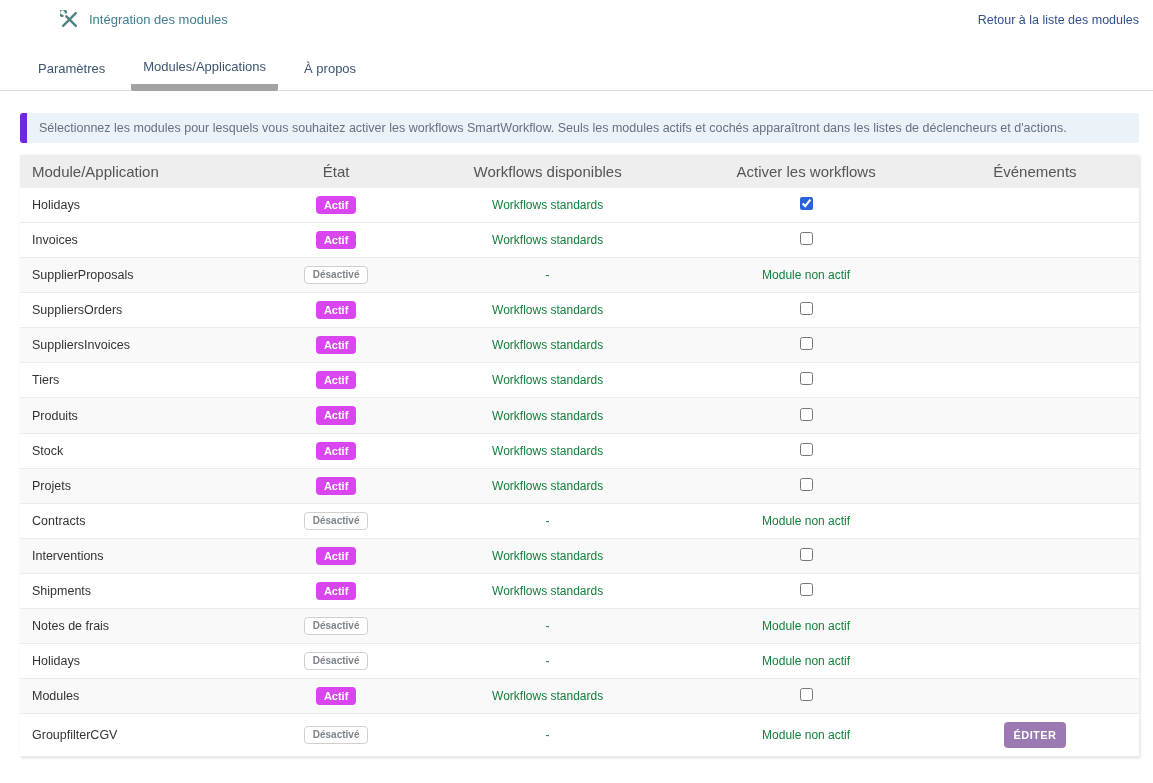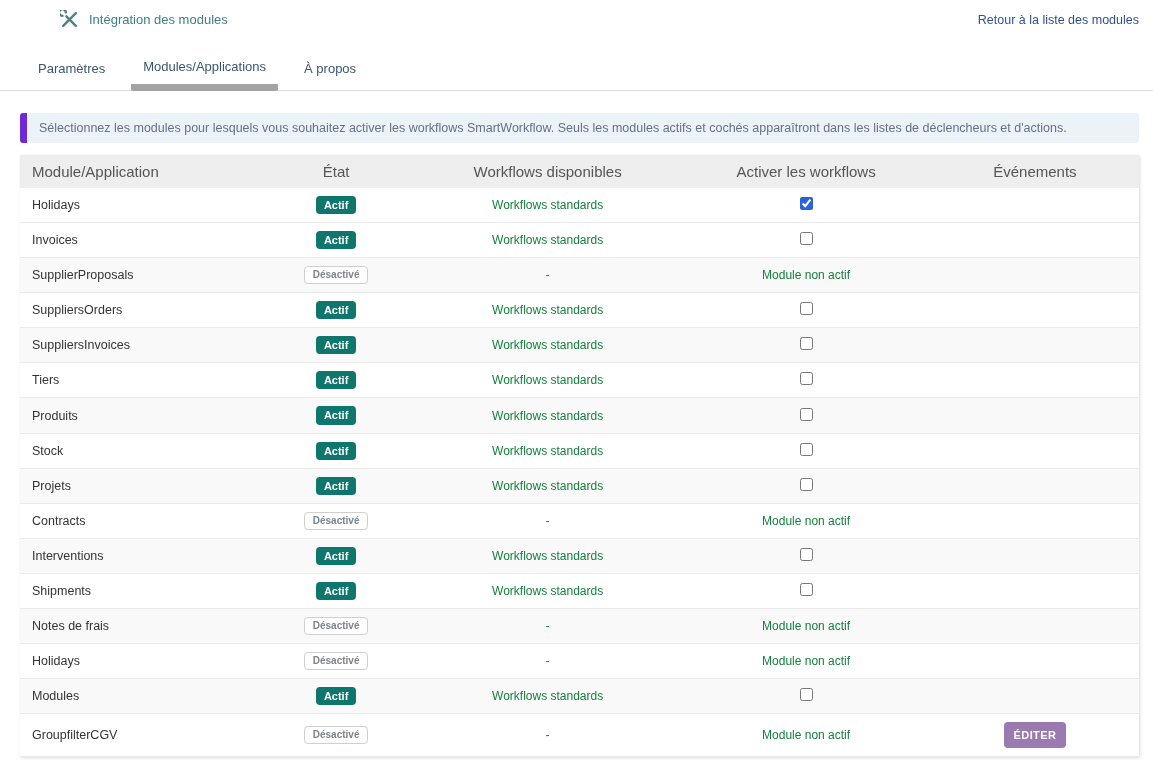--- a/index.html
+++ b/index.html
@@ -75,21 +75,21 @@
   }
   thead th:first-child { text-align: left; padding-left: 12px; }
   tbody tr { background: #ffffff; border-bottom: 1px solid #ebebeb; }
   tbody tr.odd { background: #f9f9f9; }
   td { padding: 8px 10px; text-align: center; vertical-align: middle; }
   td.module-cell { text-align: left; padding-left: 12px; color: #333333; }
   .muted { color: #15803d; font-size: 12px; }
 
   .badge-active {
     display: inline-block;
-    background: #0f766e;
+    background: #d946ef;
     color: #ffffff;
     font-size: 11px;
     font-weight: bold;
     padding: 3px 8px;
     border-radius: 4px;
     line-height: 1.1;
   }
   .badge-inactive {
     display: inline-block;
     background: #ffffff;

